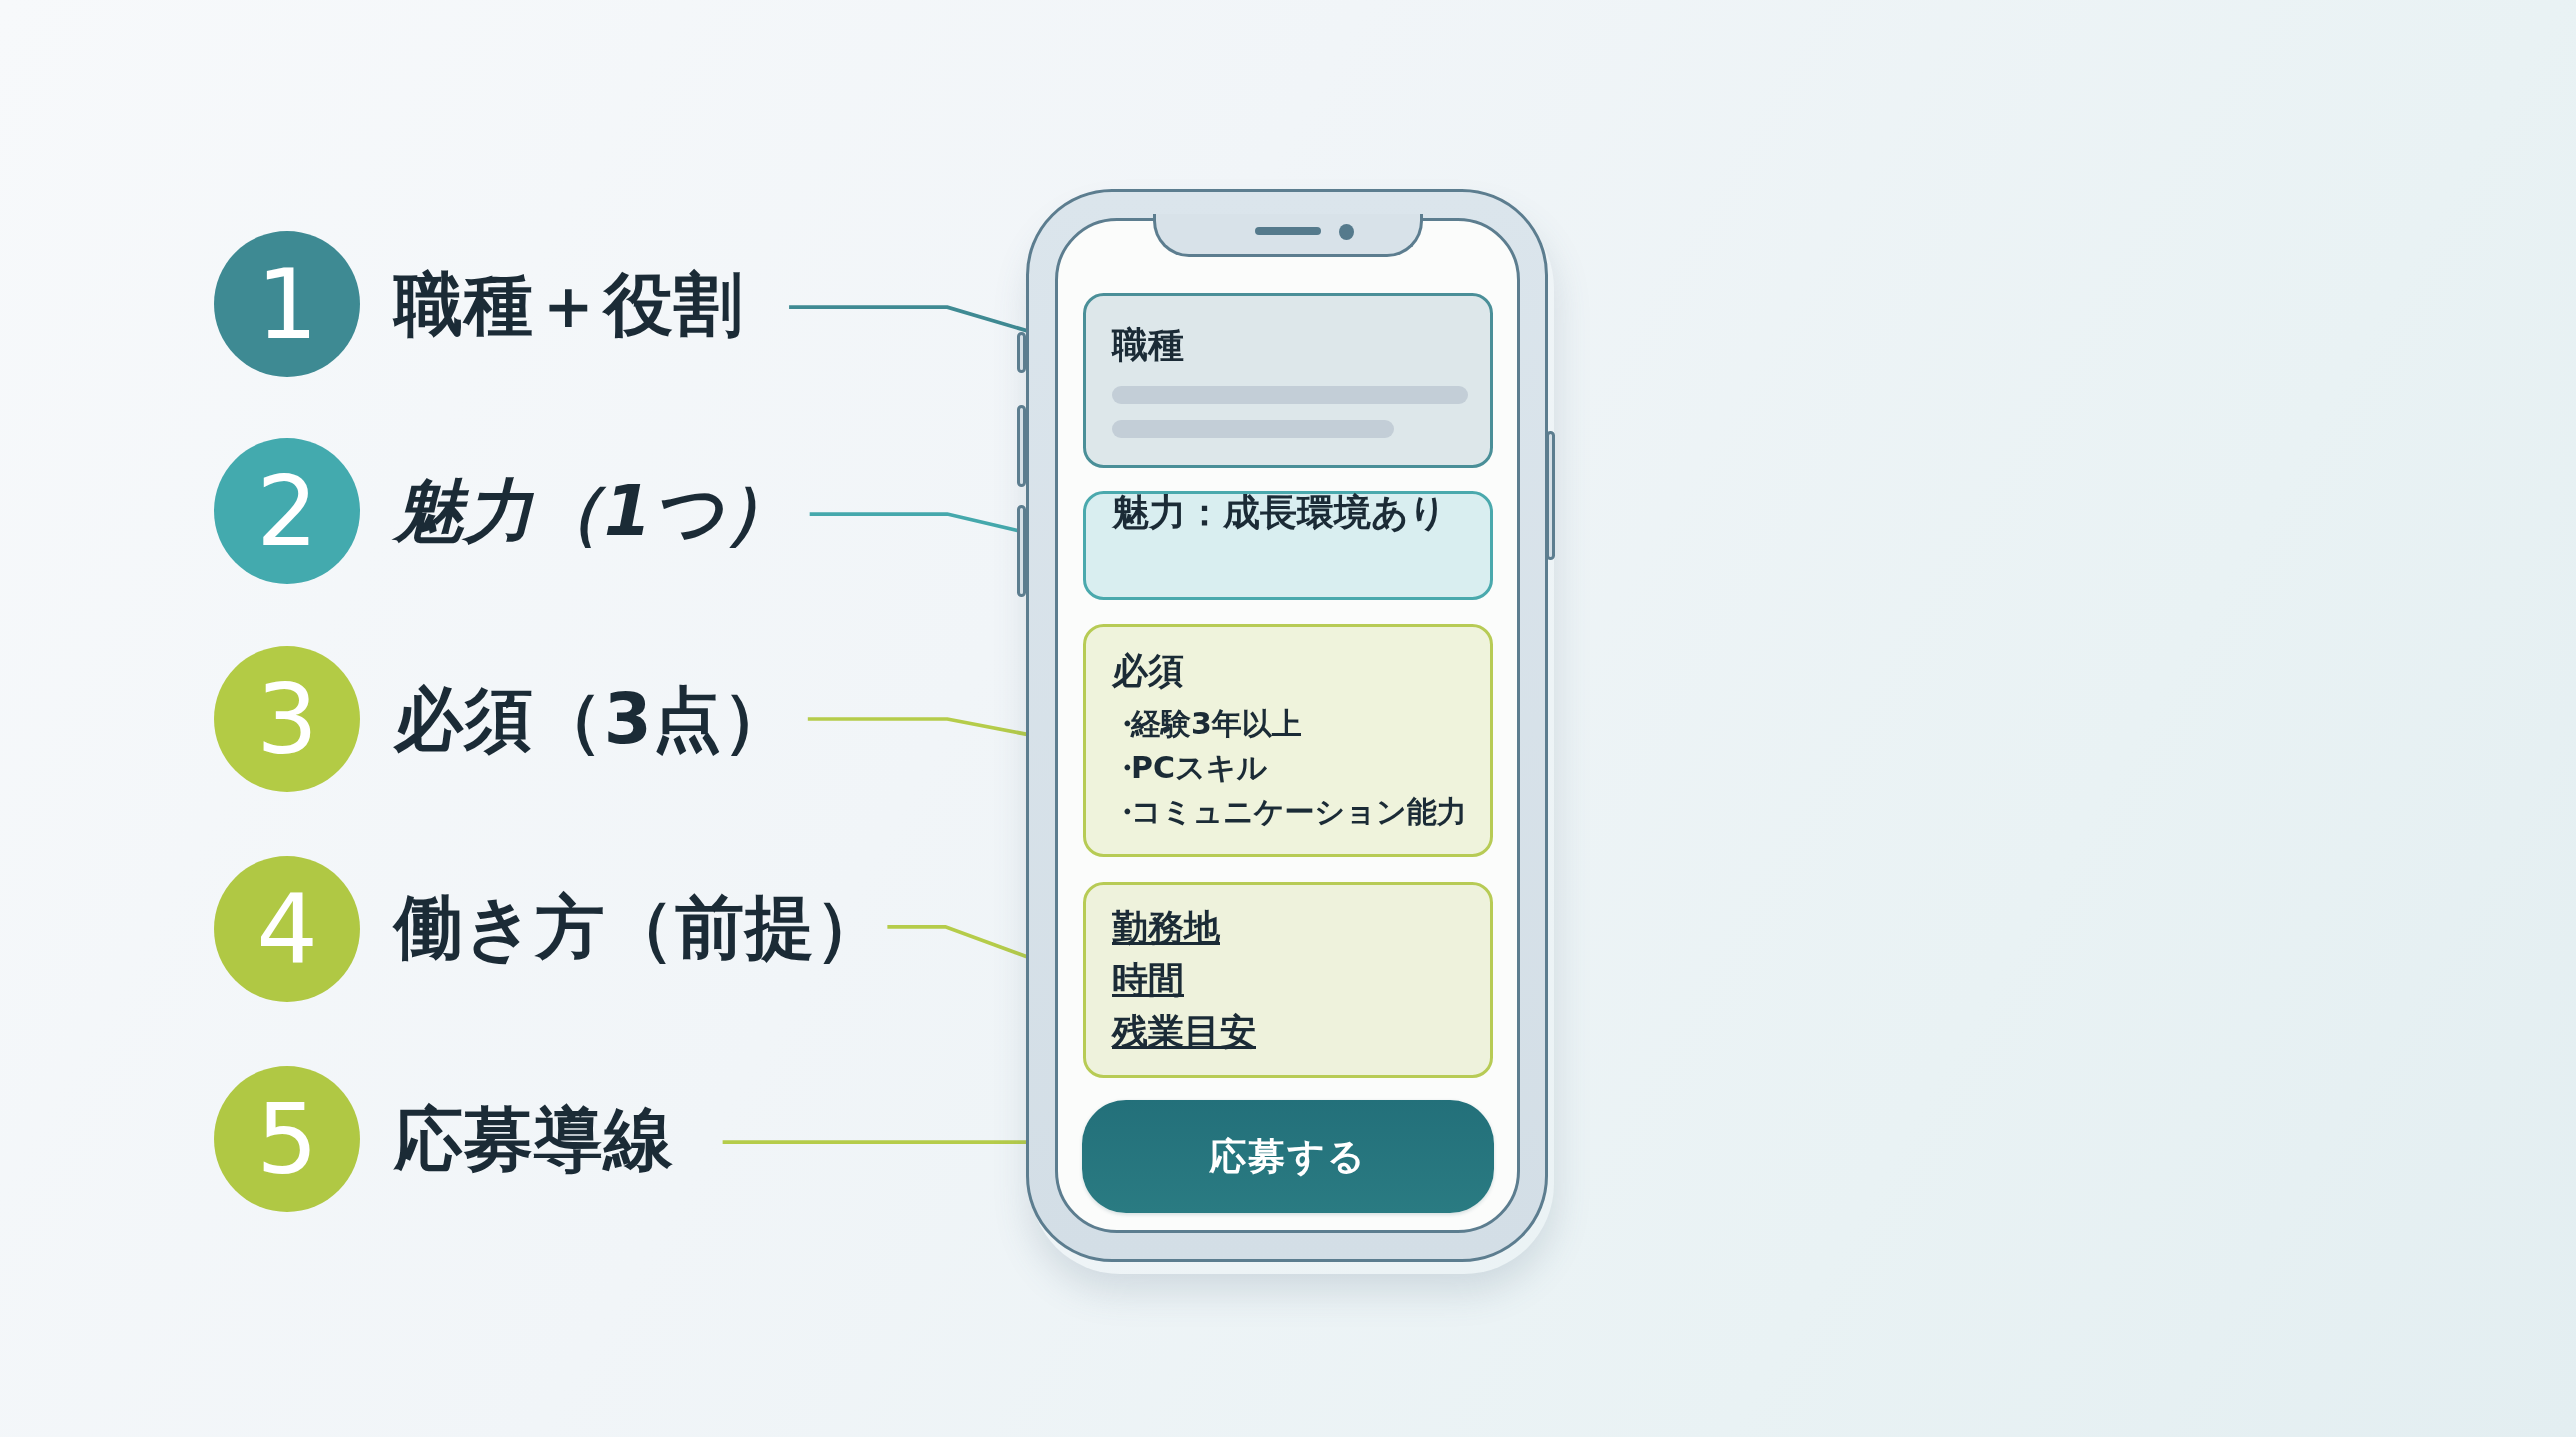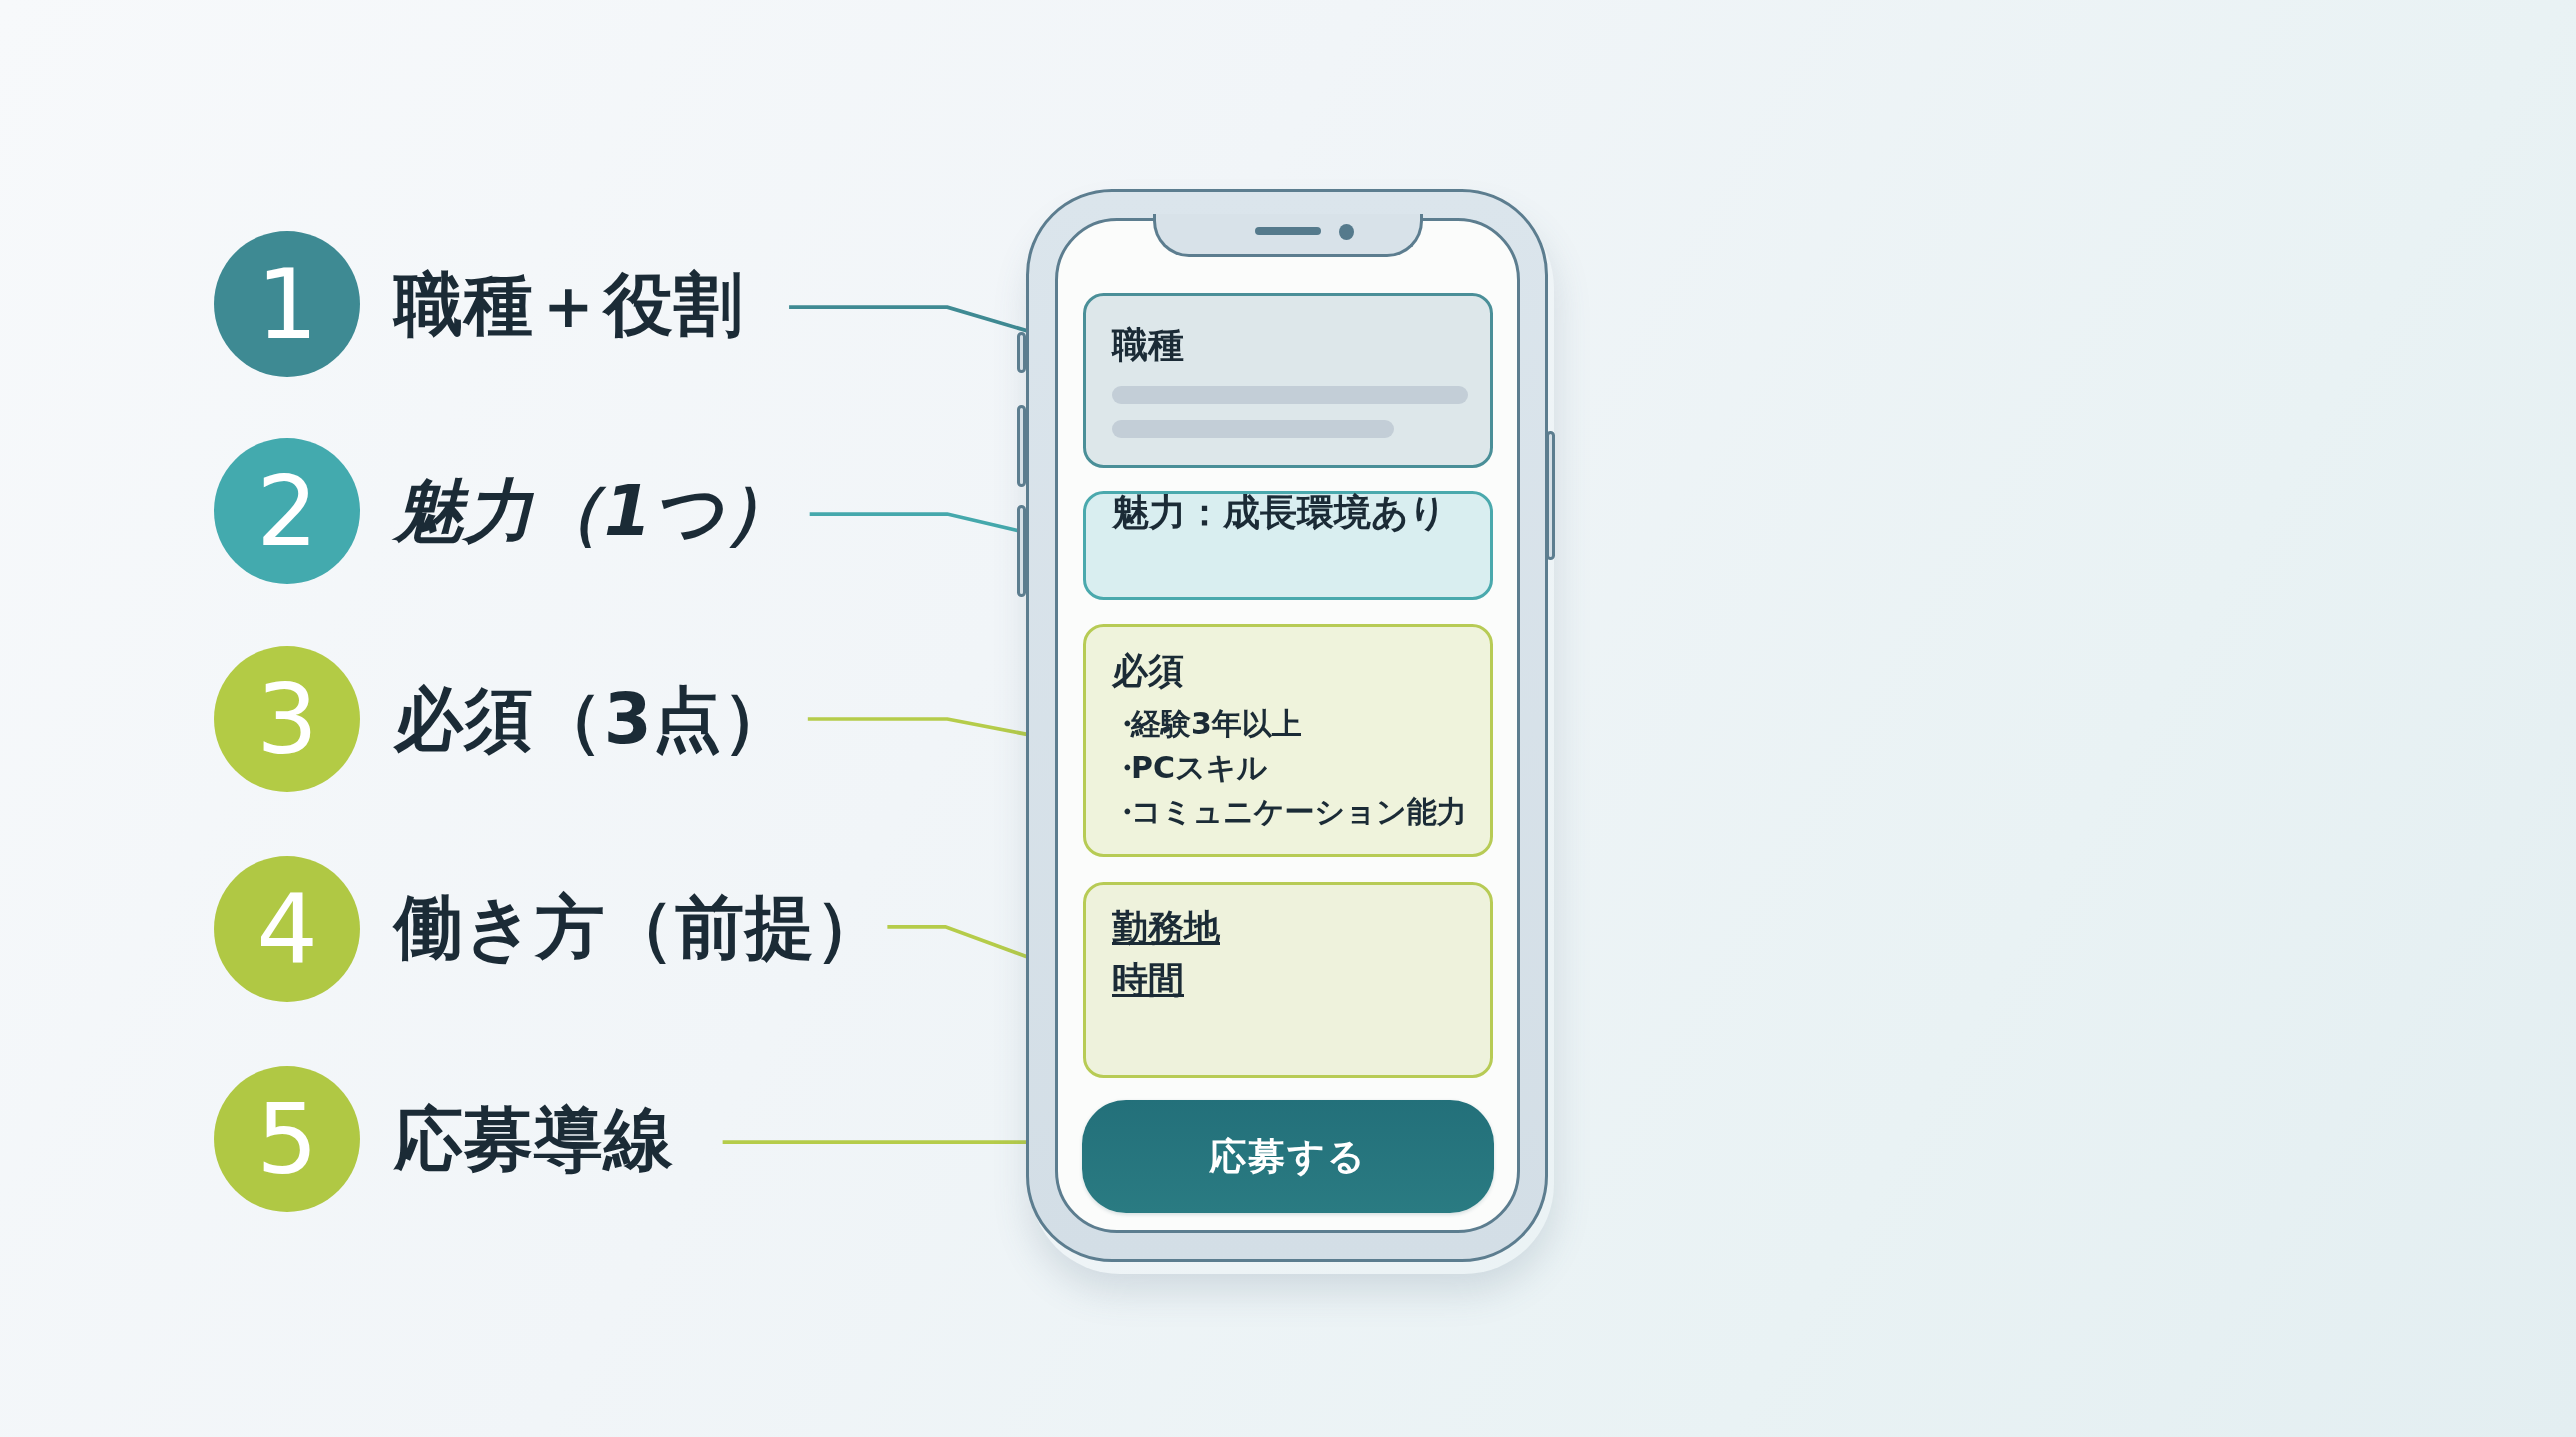--- a/index.html
+++ b/index.html
@@ -134,17 +134,18 @@
       <span class="dot">・</span><span>PCスキル</span>
     </div>
     <div class="bullet-item">
       <span class="dot">・</span><span>コミュニケーション能力</span>
     </div>
   </div>
 
   <div class="card" style="top:882px; height:196px; background:#eef2dc; border-color:#b7cb55; padding-top:17px;">
     <div class="stack-item">勤務地</div>
     <div class="stack-item">時間</div>
+    <div class="stack-item">残業目安</div>
   </div>
 
   <div class="apply-button">応募する</div>
 </div>
 
 
 </body></html>

